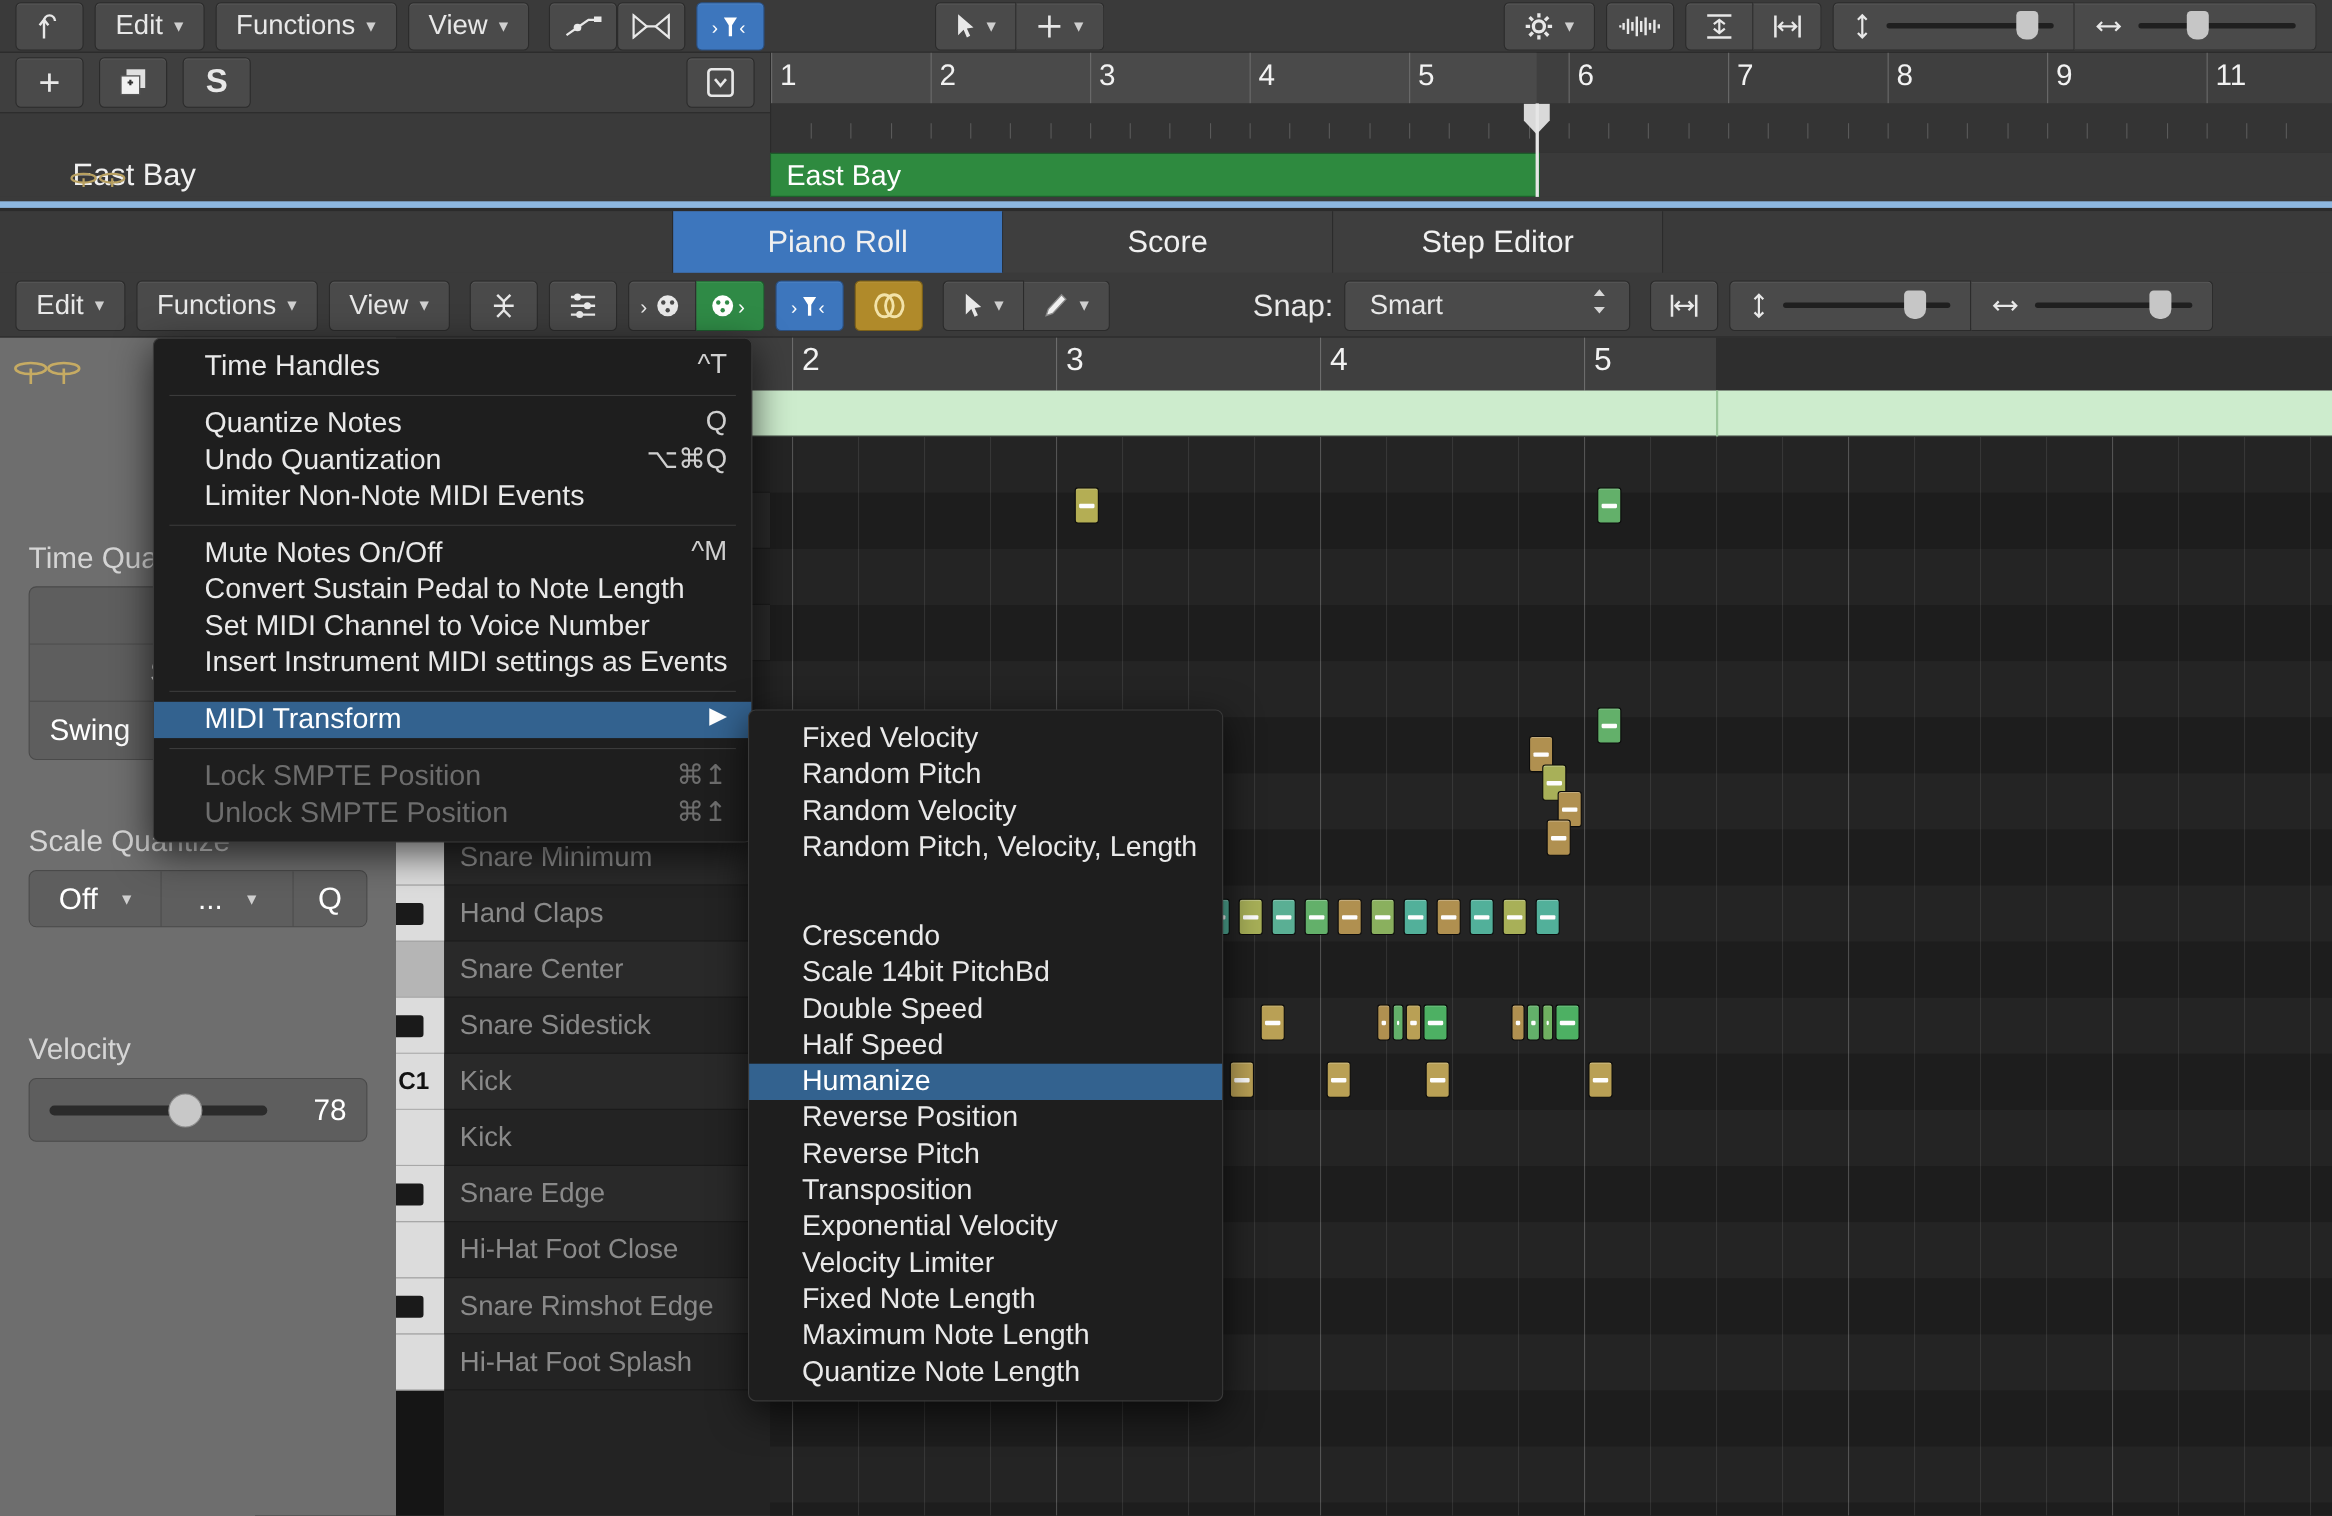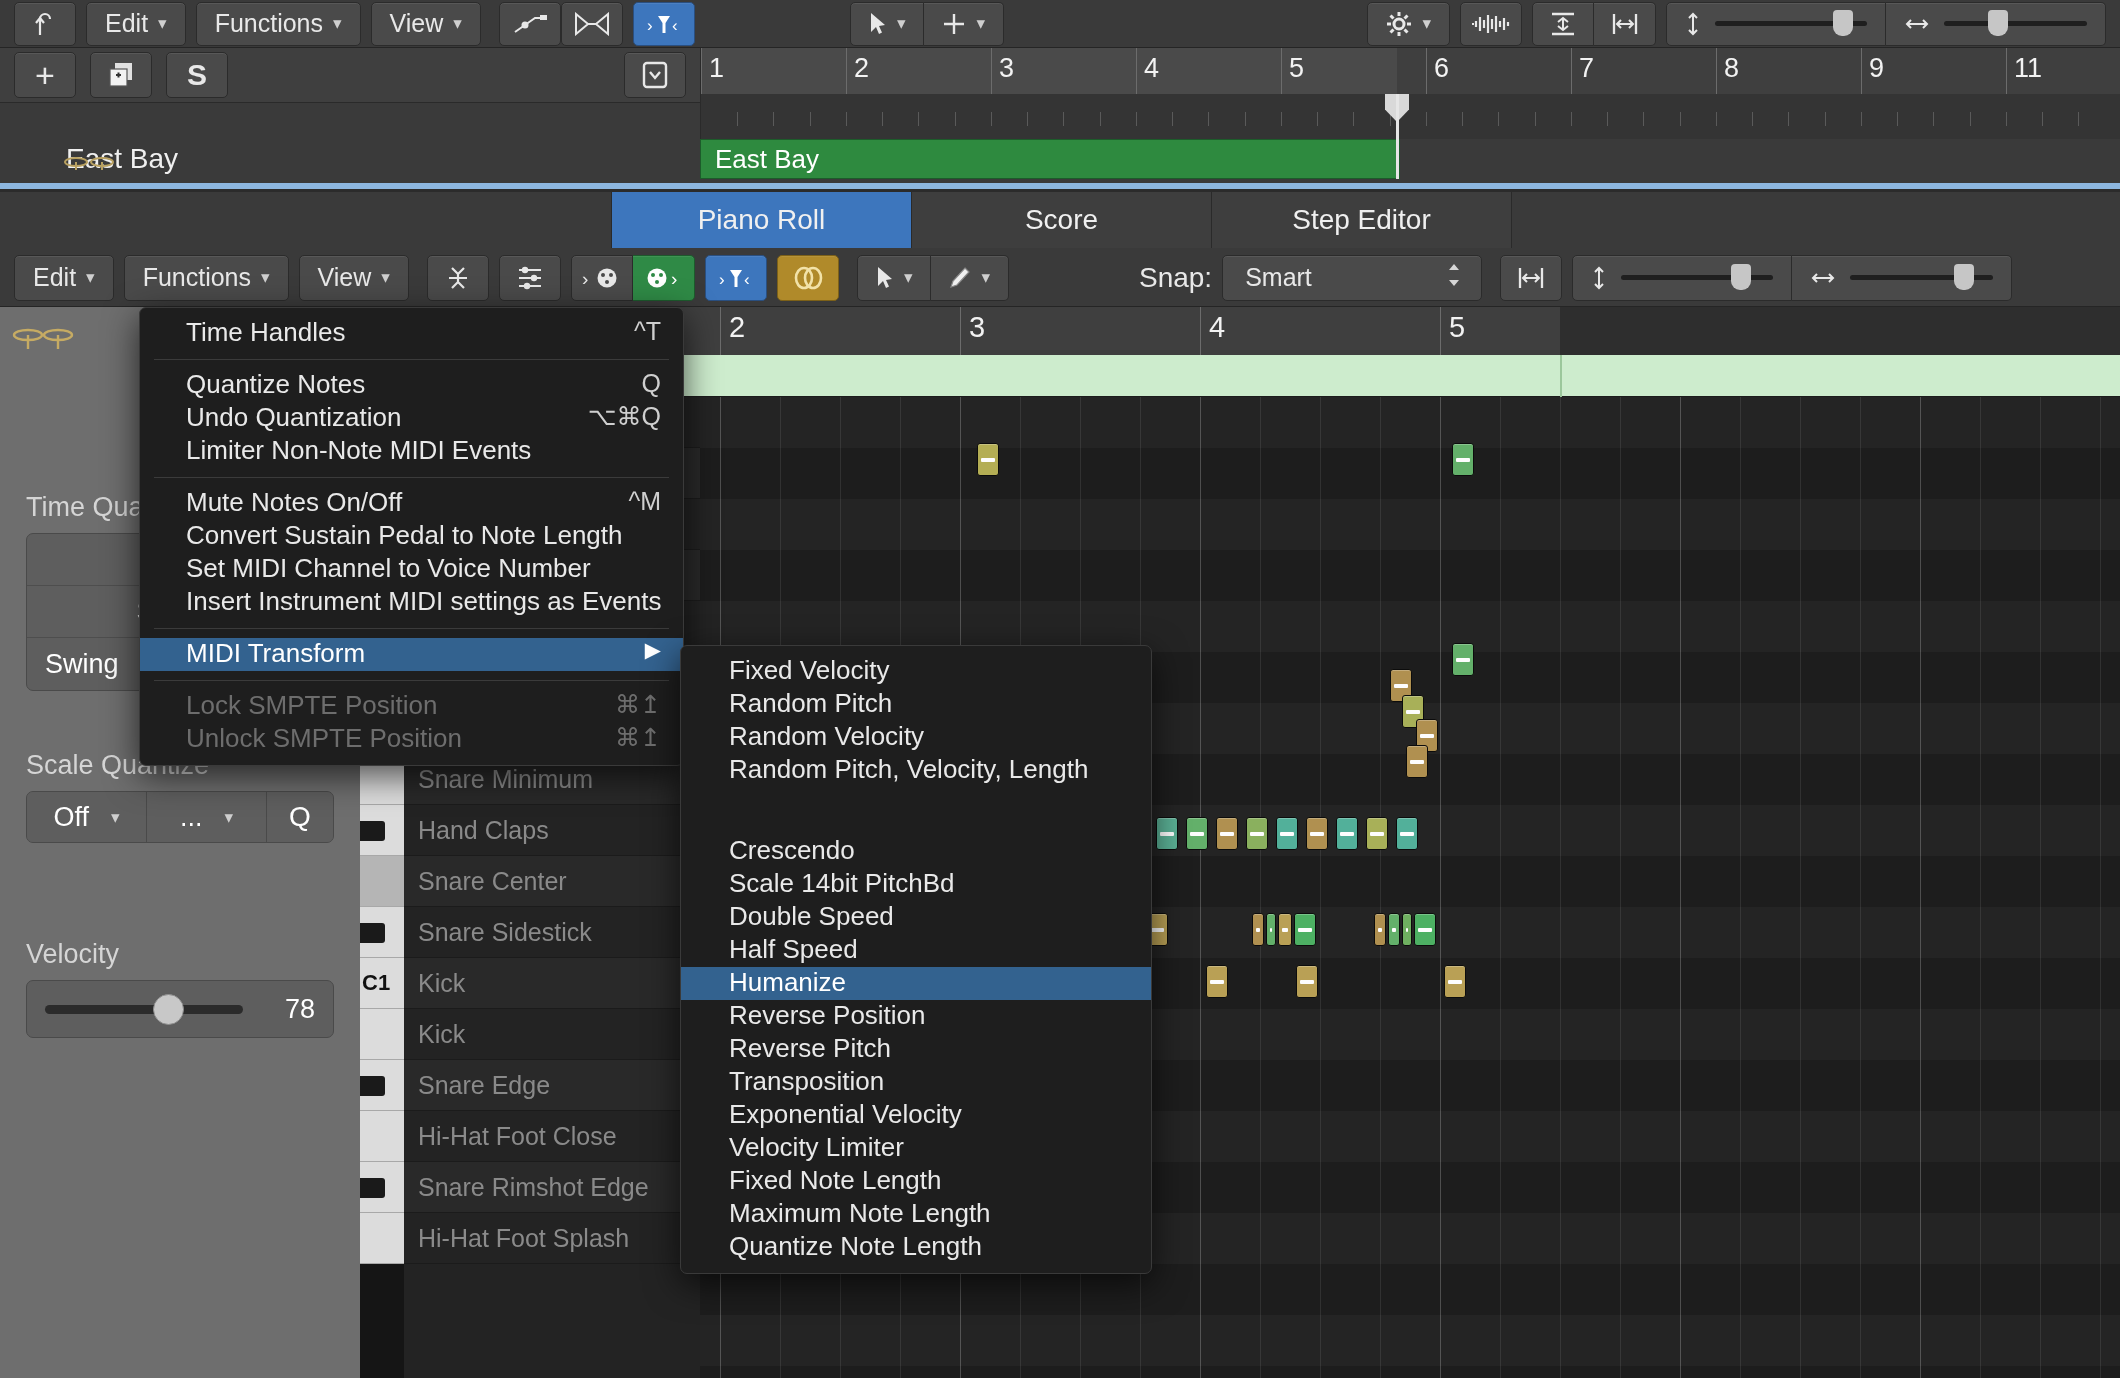--- a/index.html
+++ b/index.html
@@ -191,21 +191,21 @@
     background:#fdfdfd; border-radius:1px; display:block;
   }
 
   
   #menu1 {
     position:absolute; left:139px; top:307px; width:545px;
     background:#1e1e1e; border:1px solid #3a3a3a; border-radius:7px;
     padding:9px 0; box-shadow:0 10px 34px rgba(0,0,0,.65); z-index:40;
   }
   #menu2 {
-    position:absolute; left:680px; top:645px; width:472px;
+    position:absolute; left:680px; top:645px; width:432px;
     background:#1e1e1e; border:1px solid #3a3a3a; border-radius:7px;
     padding:9px 0; box-shadow:0 10px 34px rgba(0,0,0,.65); z-index:41;
   }
   .mi {
     display:flex; height:33px;
     color:#e9e9e9; font-size:26px; padding:0 22px 0 46px; white-space:nowrap;
   }
   .mi .k { margin-left:auto; color:#cfcfcf; font-size:25px; padding-left:26px; }
   .mi.hl { background:#33628f; color:#ffffff; }
   .mi.dim { color:#6d6d6d; }

